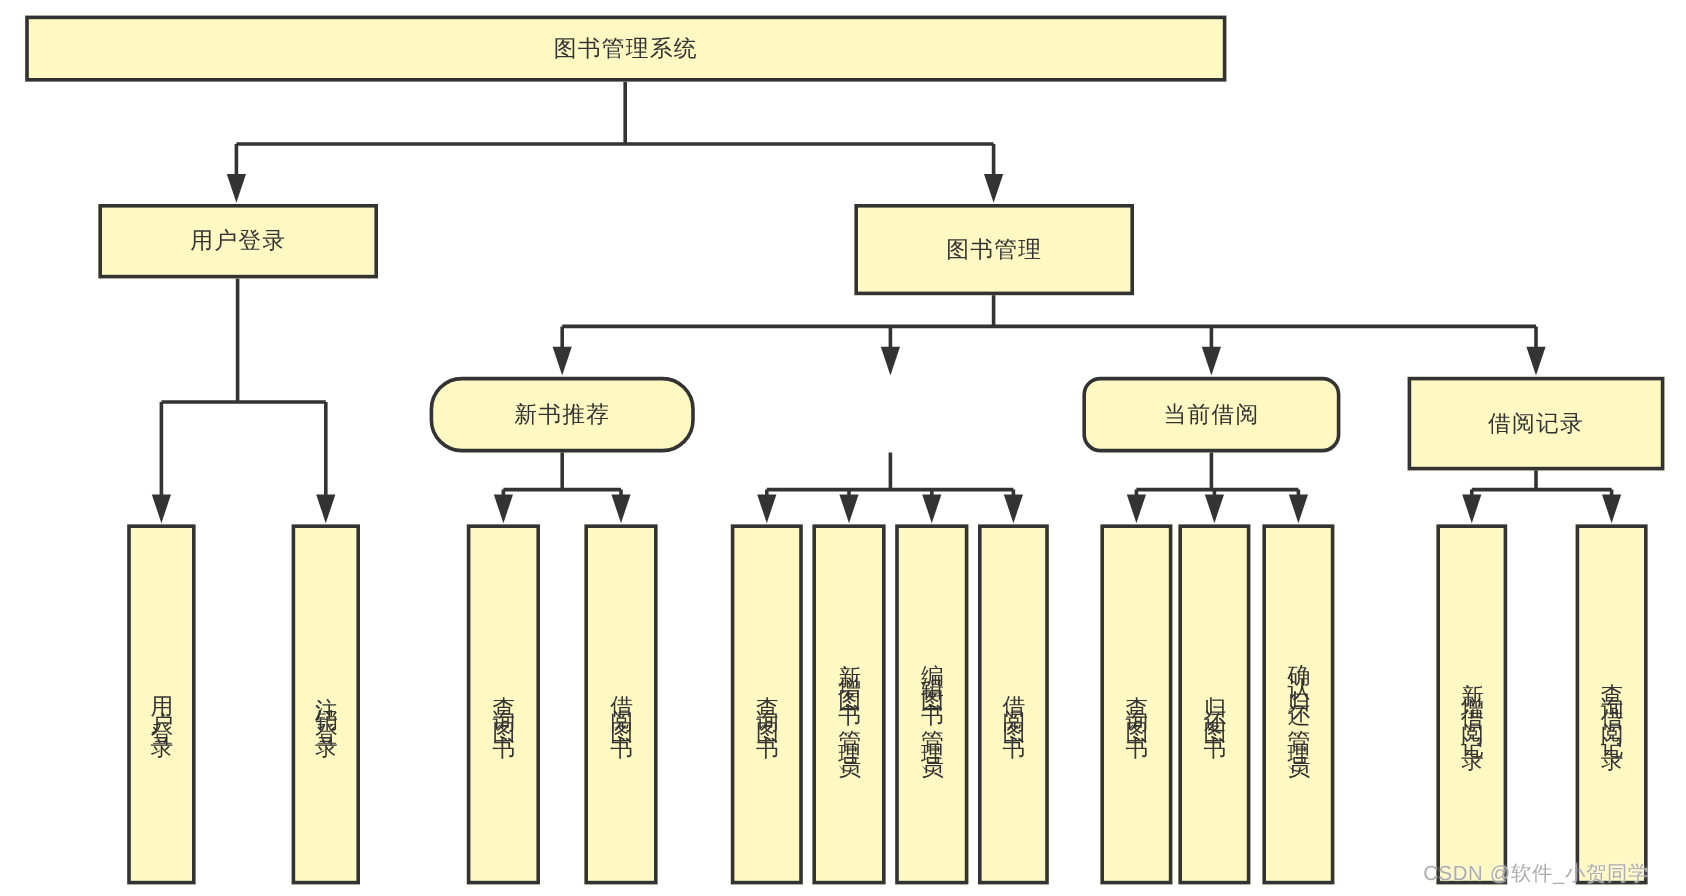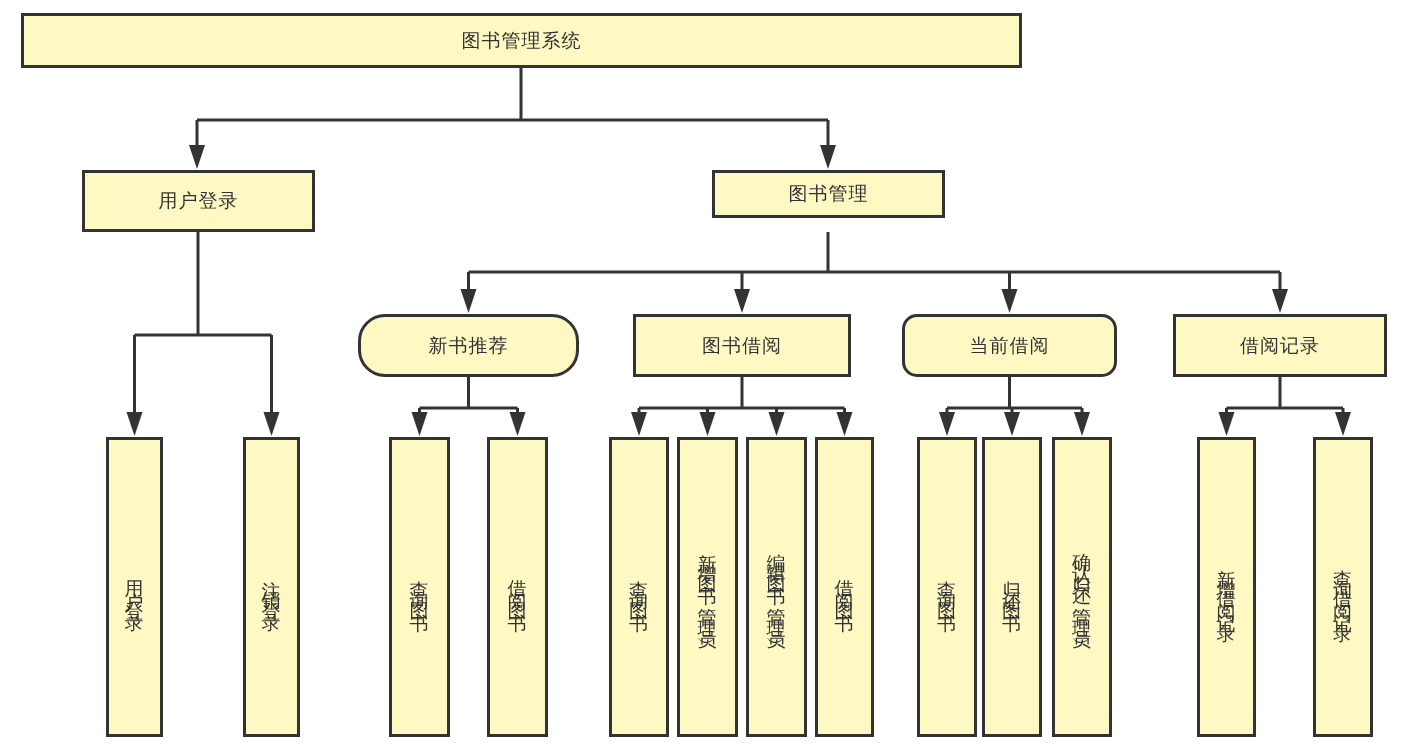--- a/index.html
+++ b/index.html
@@ -13,25 +13,25 @@
     font-size:19px;color:#333;letter-spacing:1px;
   }
   .leaf{top:437px;height:300px;}
   .leaf .vtext{
     writing-mode:vertical-rl;text-orientation:mixed;
     letter-spacing:11px;font-size:19px;line-height:1;
   }
   
   .n-root{left:21px;top:13px;width:1001px;height:55px;}
   .n-login{left:82px;top:170px;width:233px;height:62px;}
-  .n-mgmt{left:712px;top:170px;width:233px;height:48px;}
+  .n-mgmt{left:712px;top:170px;width:233px;height:76px;}
   .n-rec {left:358px;top:314px;width:221px;height:63px;border-radius:27px;}
   .n-bor {left:633px;top:314px;width:218px;height:63px;}
   .n-cur {left:902px;top:314px;width:215px;height:63px;border-radius:15px;}
-  .n-recd{left:1173px;top:314px;width:214px;height:63px;}
+  .n-recd{left:1173px;top:314px;width:214px;height:78px;}
   .l-a1{left:106px;width:57px;}  .l-a2{left:243px;width:57px;}
   .l-b1{left:389px;width:61px;}  .l-b2{left:487px;width:61px;}
   .l-c1{left:609px;width:60px;}  .l-c2{left:677px;width:61px;}
   .l-c3{left:746px;width:61px;}  .l-c4{left:815px;width:59px;}
   .l-d1{left:917px;width:60px;}  .l-d2{left:982px;width:60px;}  .l-d3{left:1052px;width:60px;}
   .l-e1{left:1197px;width:59px;} .l-e2{left:1313px;width:60px;}
   
   #wires{position:absolute;left:0;top:0;width:1405px;height:747px;}
   #wires path.ln{stroke:#333;stroke-width:3;fill:none;}
   #wires path.arw{fill:#333;stroke:none;}
@@ -97,23 +97,20 @@
   <div class="node n-login">
     <span>用户登录</span>
   </div>
   <div class="node n-mgmt">
     <span>图书管理</span>
   </div>
 
   <div class="node n-rec">
     <span>新书推荐</span>
   </div>
-  <div class="node n-bor">
-    <span>图书借阅</span>
-  </div>
   <div class="node n-cur">
     <span>当前借阅</span>
   </div>
   <div class="node n-recd">
     <span>借阅记录</span>
   </div>
 
   <div class="node leaf l-a1">
     <span class="vtext">用户登录</span>
   </div>
@@ -151,13 +148,14 @@
     <span class="vtext">确认归还（管理员）</span>
   </div>
 
   <div class="node leaf l-e1">
     <span class="vtext">新增借阅记录</span>
   </div>
   <div class="node leaf l-e2">
     <span class="vtext">查询借阅记录</span>
   </div>
 
+  <div class="watermark">CSDN @软件_小贺同学</div>
 </div>
 
 </body></html>

